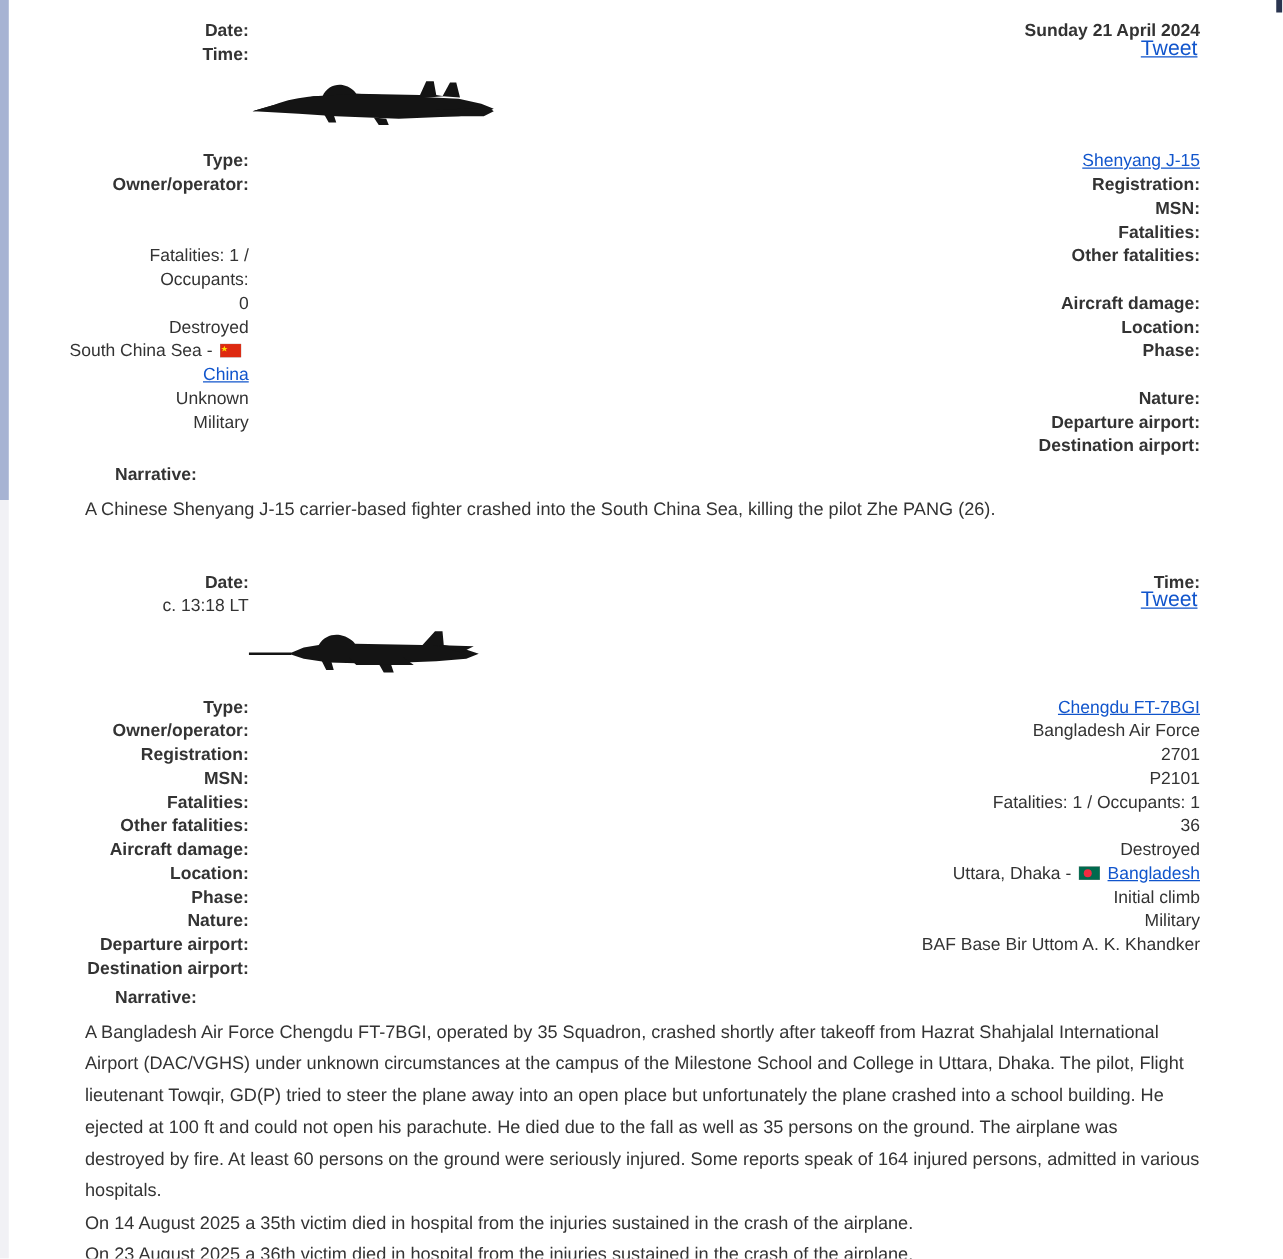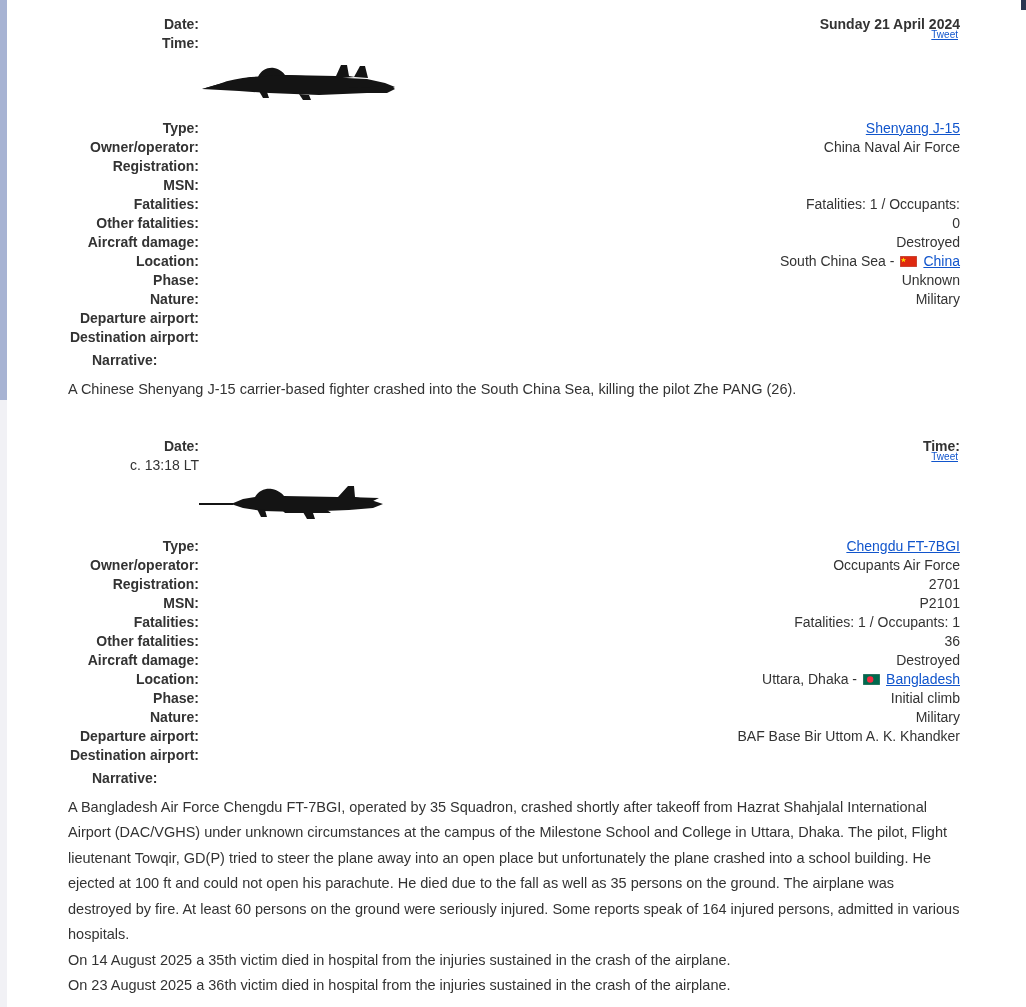--- a/index.html
+++ b/index.html
@@ -7,21 +7,21 @@
   body { font-family:"Liberation Sans","DejaVu Sans",sans-serif; color:#333333; }
   .page { position:relative; width:1026px; height:1007px; background:#fff; overflow:hidden; }
 
   .left-track { position:absolute; left:0; top:0; width:7px; height:1007px; background:#f1f1f5; }
   .left-thumb { position:absolute; left:0; top:0; width:7px; height:400px; background:#a7b3d3; }
   .corner-mark { position:absolute; right:0; top:0; width:5px; height:10px; background:#2a3550; }
 
   .content { position:absolute; left:52px; top:15px; width:908px; }
 
   .record { position:relative; margin-bottom:34px; }
-  .tweet { position:absolute; top:14px; right:2px; font-size:10px; }
+  .tweet { position:absolute; top:14px; right:2px; font-size:17px; }
 
   a { color:#1155cc; text-decoration:underline; cursor:pointer; }
 
   .fields { display:grid; grid-template-columns:147px 1fr; font-size:14px; line-height:19px;text-align:right; }
   .label { font-weight:bold; white-space:nowrap; }
   .value {}
   .value-bold { font-weight:bold; }
 
   .silhouette { margin-left:147px; padding:9px 0 11px 0; }
   .silhouette svg { display:block; }
@@ -64,21 +64,20 @@
         </svg>
       </div>
 
       <div class="fields">
         <div class="label">Type:</div>
         <div class="value">
           <a>Shenyang J-15</a>
         </div>
 
         <div class="label">Owner/operator:</div>
-        <div class="value">China Naval Air Force</div>
 
         <div class="label">Registration:</div>
         <div class="value"></div>
 
         <div class="label">MSN:</div>
         <div class="value"></div>
 
         <div class="label">Fatalities:</div>
         <div class="value">Fatalities: 1 / Occupants:</div>
 
@@ -135,21 +134,21 @@
         </svg>
       </div>
 
       <div class="fields">
         <div class="label">Type:</div>
         <div class="value">
           <a>Chengdu FT-7BGI</a>
         </div>
 
         <div class="label">Owner/operator:</div>
-        <div class="value">Occupants Air Force</div>
+        <div class="value">Bangladesh Air Force</div>
 
         <div class="label">Registration:</div>
         <div class="value">2701</div>
 
         <div class="label">MSN:</div>
         <div class="value">P2101</div>
 
         <div class="label">Fatalities:</div>
         <div class="value">Fatalities: 1 / Occupants: 1</div>
 

